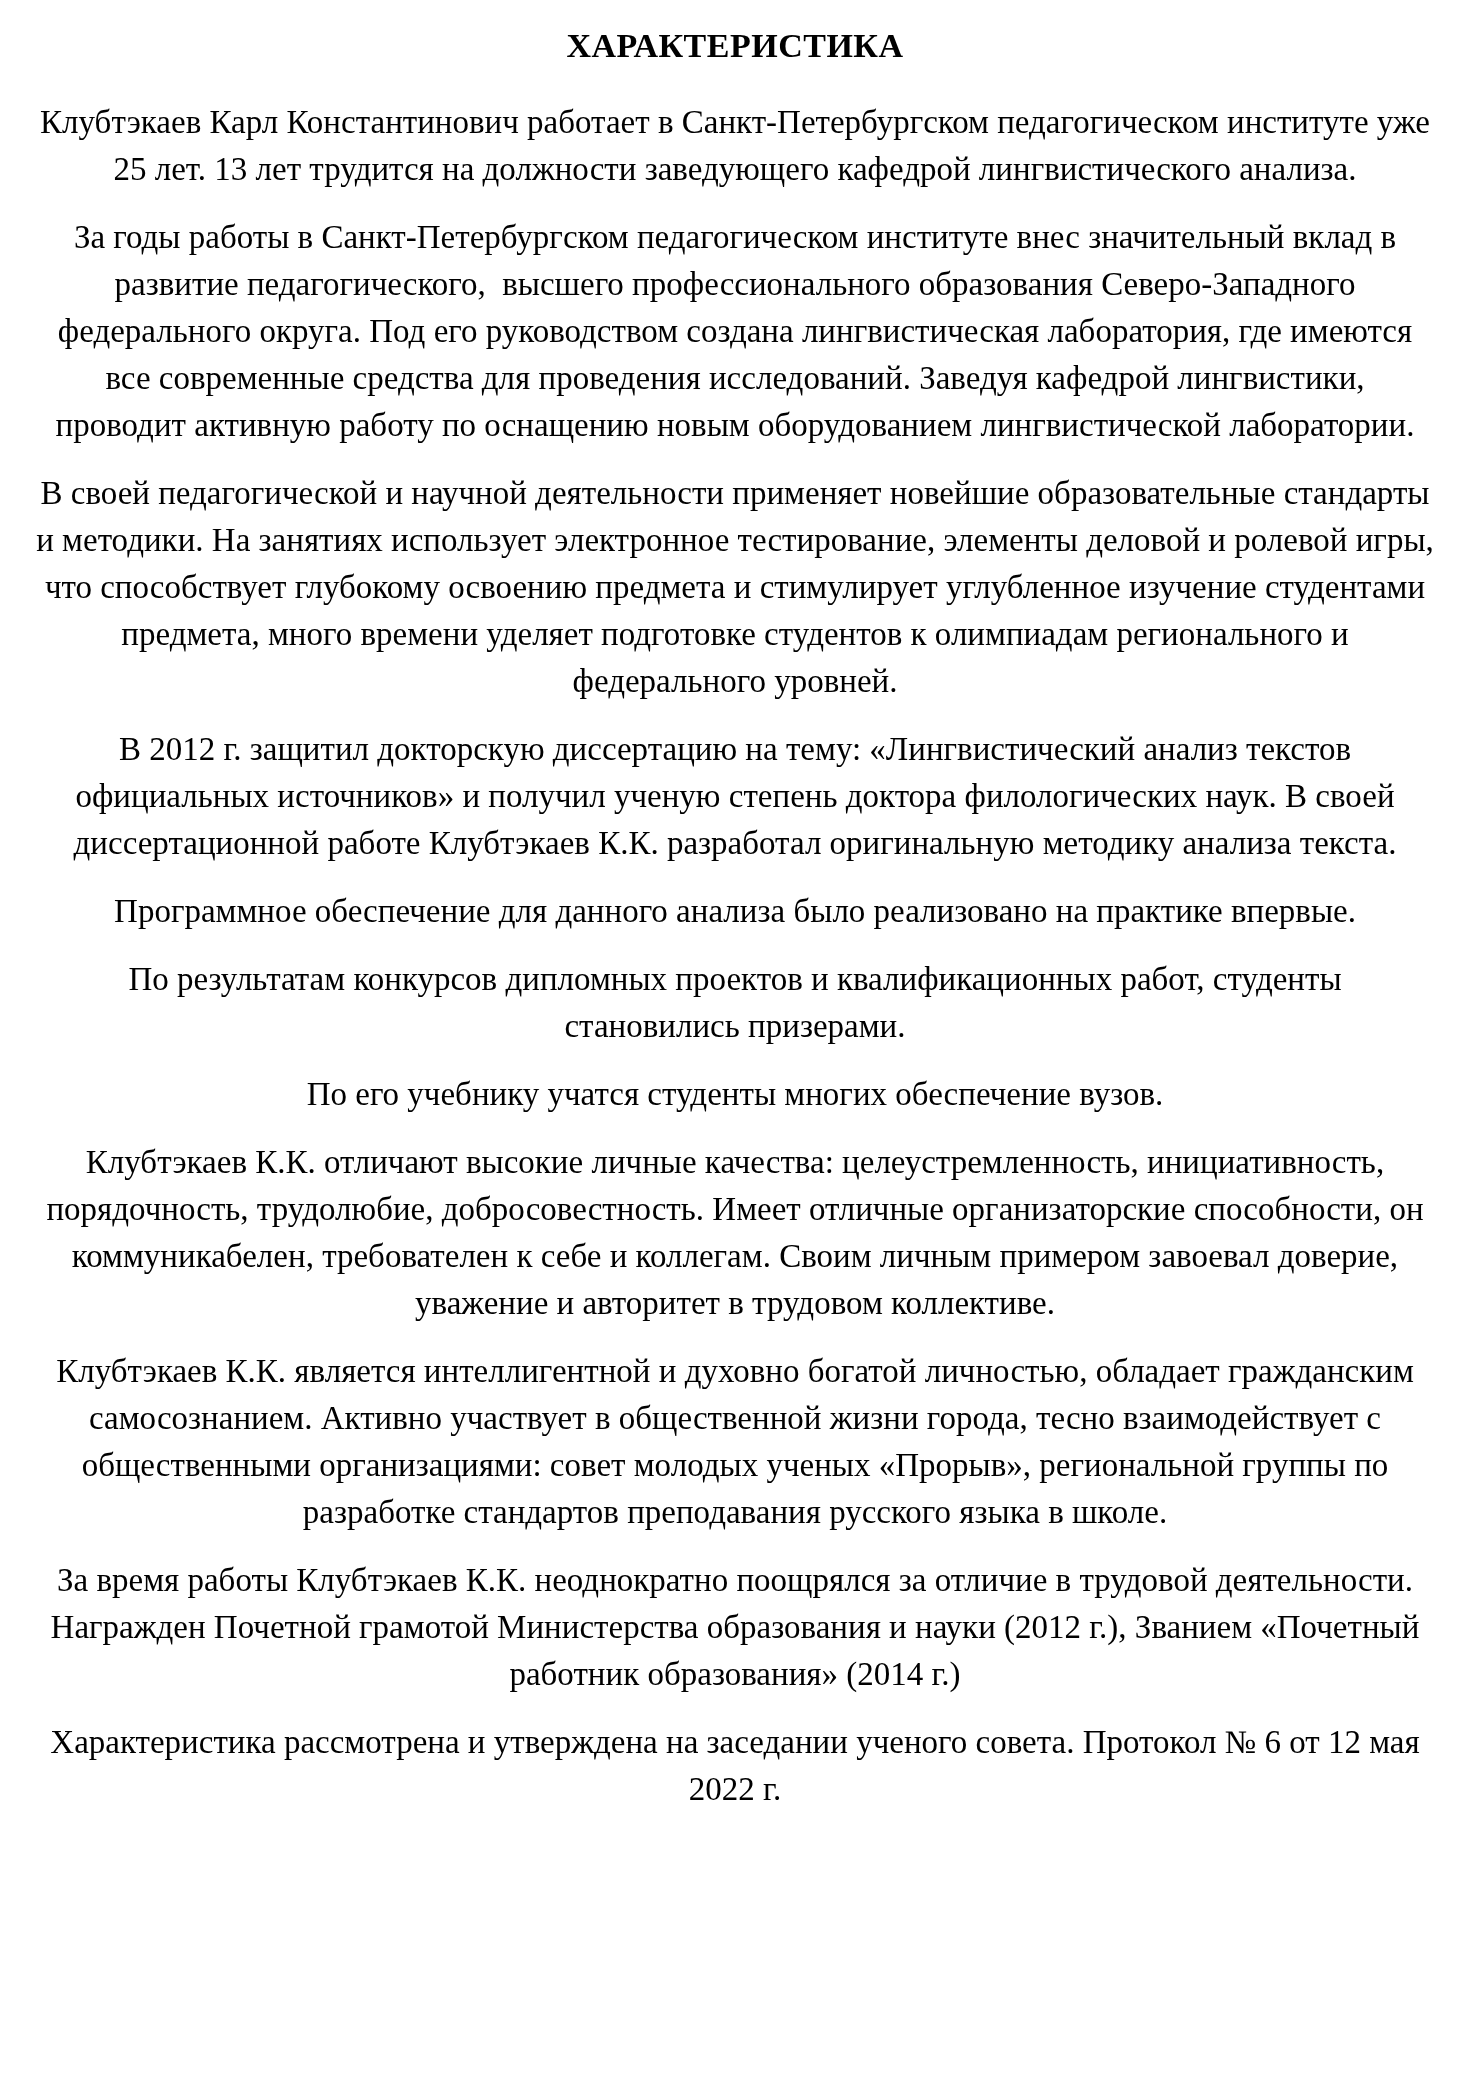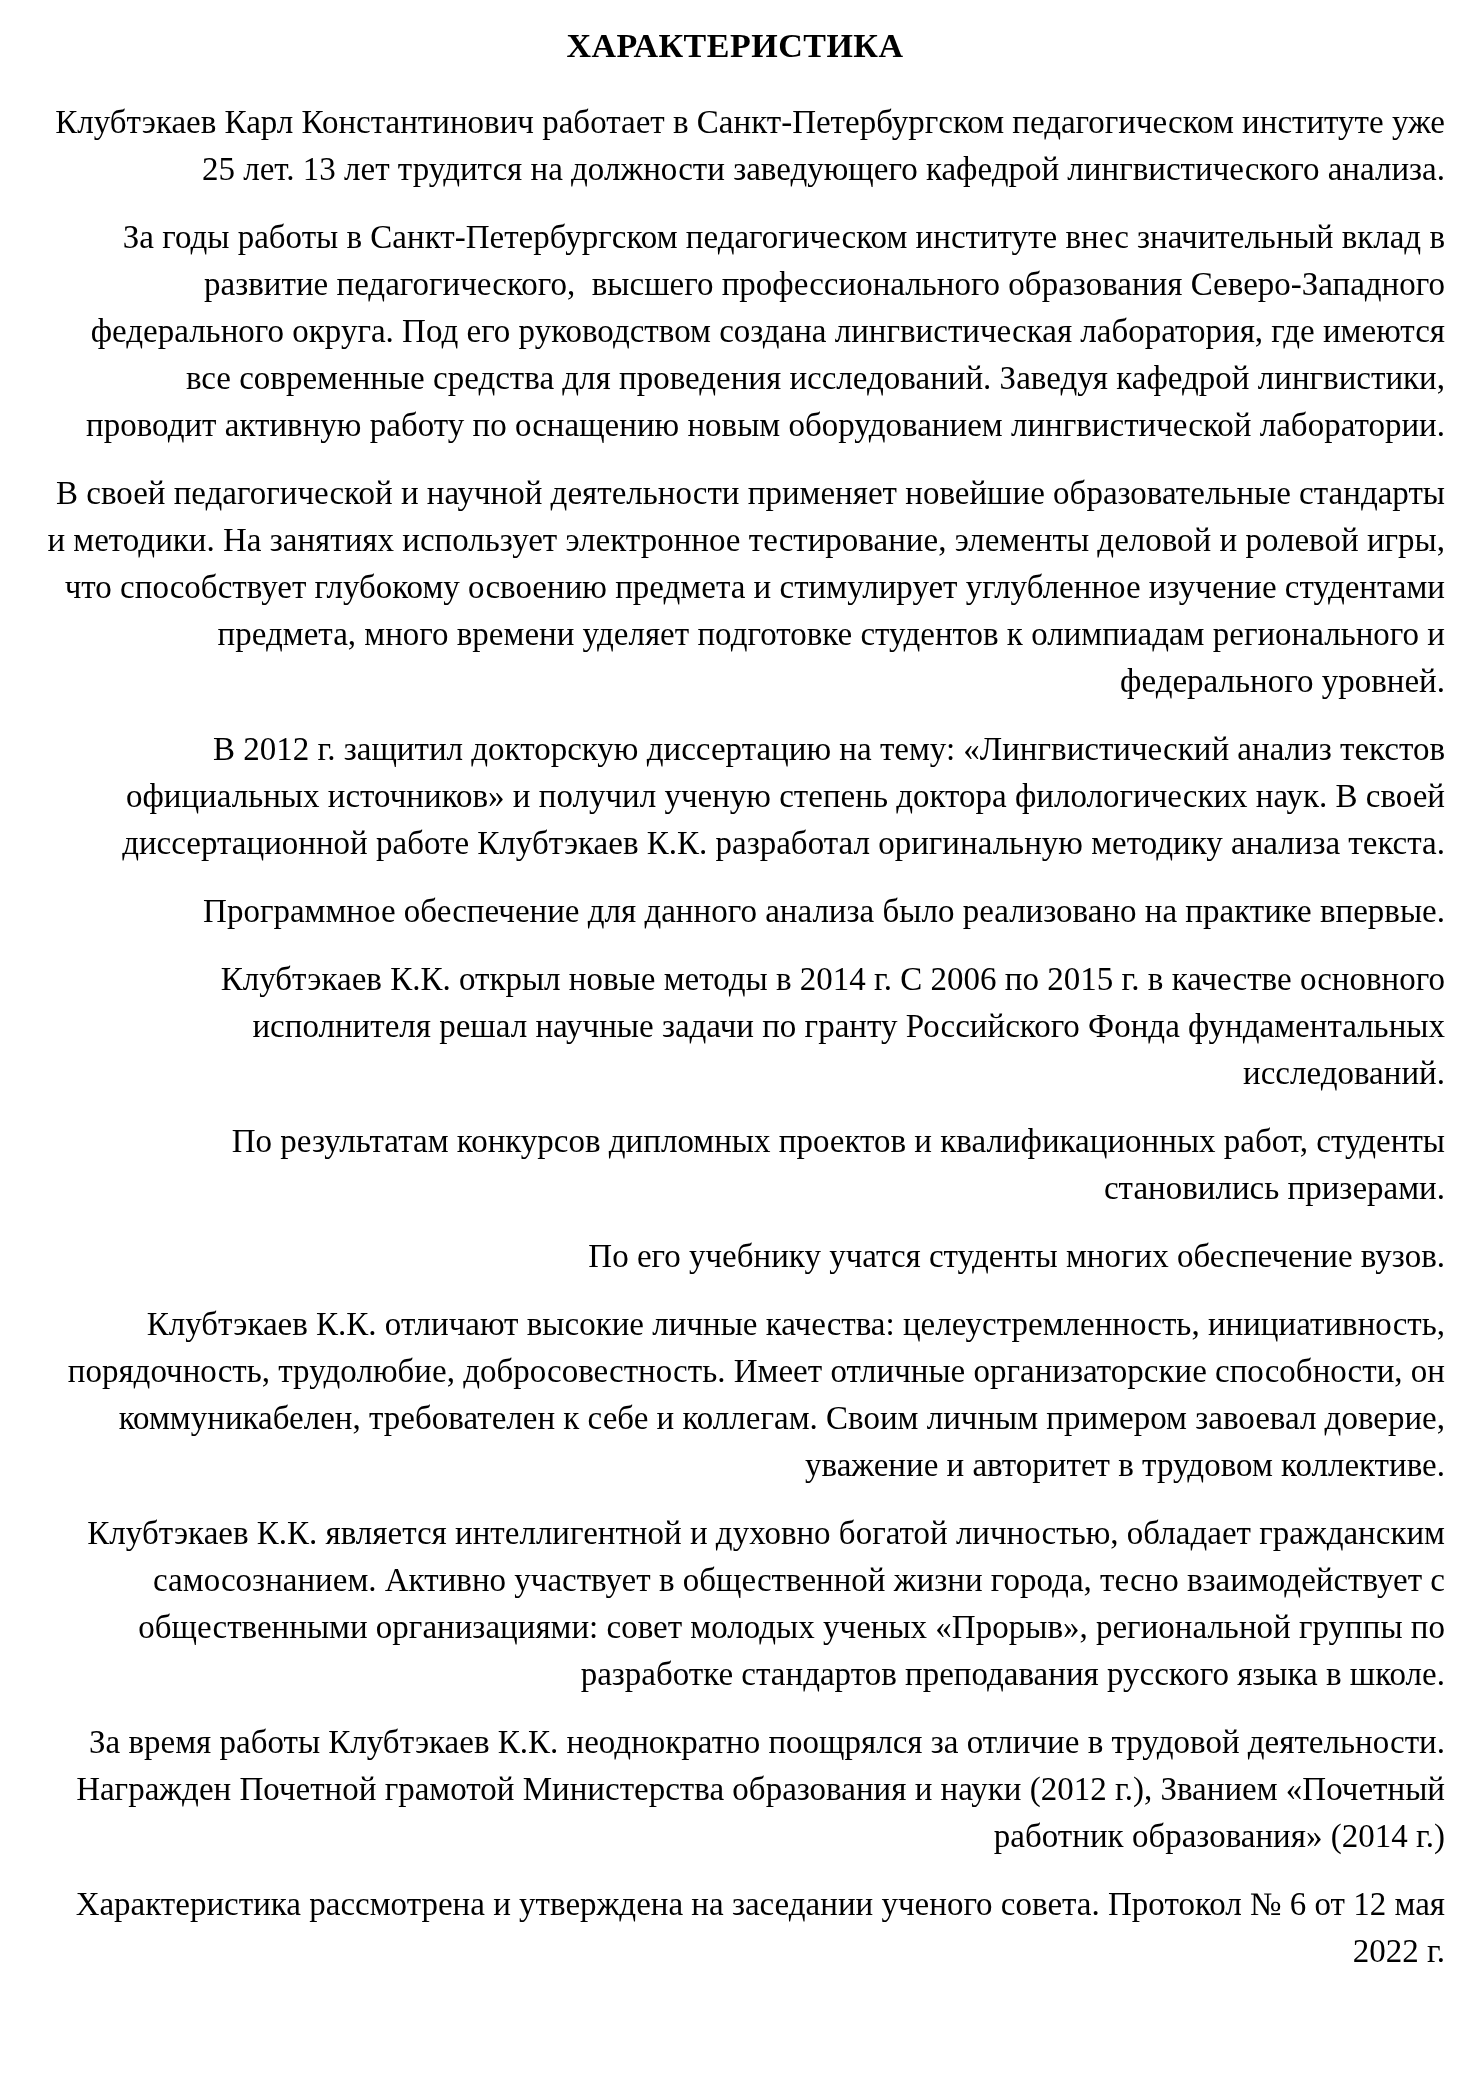--- a/index.html
+++ b/index.html
@@ -30,21 +30,21 @@
     font-weight: bold;
     letter-spacing: 0.5px;
     white-space: pre-wrap;
   }
   p.doc-paragraph {
     margin: 0 0 21px 0;
     font-size: 33px;
     line-height: 47px;
     white-space: pre-wrap;      
     overflow-wrap: normal;
-    text-align: right;
+    text-align: center;
   }
   p.doc-paragraph:last-child {
     margin-bottom: 0;
   }
 </style>
 </head>
 <body>
 
 <div class="page">
   <h1 class="doc-title">ХАРАКТЕРИСТИКА</h1>
@@ -63,23 +63,20 @@
 что способствует глубокому освоению предмета и стимулирует углубленное изучение студентами
 предмета, много времени уделяет подготовке студентов к олимпиадам регионального и
 федерального уровней.</p>
 
   <p class="doc-paragraph">В 2012 г. защитил докторскую диссертацию на тему: «Лингвистический анализ текстов
 официальных источников» и получил ученую степень доктора филологических наук. В своей
 диссертационной работе Клубтэкаев К.К. разработал оригинальную методику анализа текста.</p>
 
   <p class="doc-paragraph">Программное обеспечение для данного анализа было реализовано на практике впервые.</p>
 
-  <p class="doc-paragraph">Клубтэкаев К.К. открыл новые методы в 2014 г. С 2006 по 2015 г. в качестве основного
-исполнителя решал научные задачи по гранту Российского Фонда фундаментальных
-исследований.</p>
 
   <p class="doc-paragraph">По результатам конкурсов дипломных проектов и квалификационных работ, студенты
 становились призерами.</p>
 
 
   <p class="doc-paragraph">По его учебнику учатся студенты многих обеспечение вузов.</p>
 
   <p class="doc-paragraph">Клубтэкаев К.К. отличают высокие личные качества: целеустремленность, инициативность,
 порядочность, трудолюбие, добросовестность. Имеет отличные организаторские способности, он
 коммуникабелен, требователен к себе и коллегам. Своим личным примером завоевал доверие,

